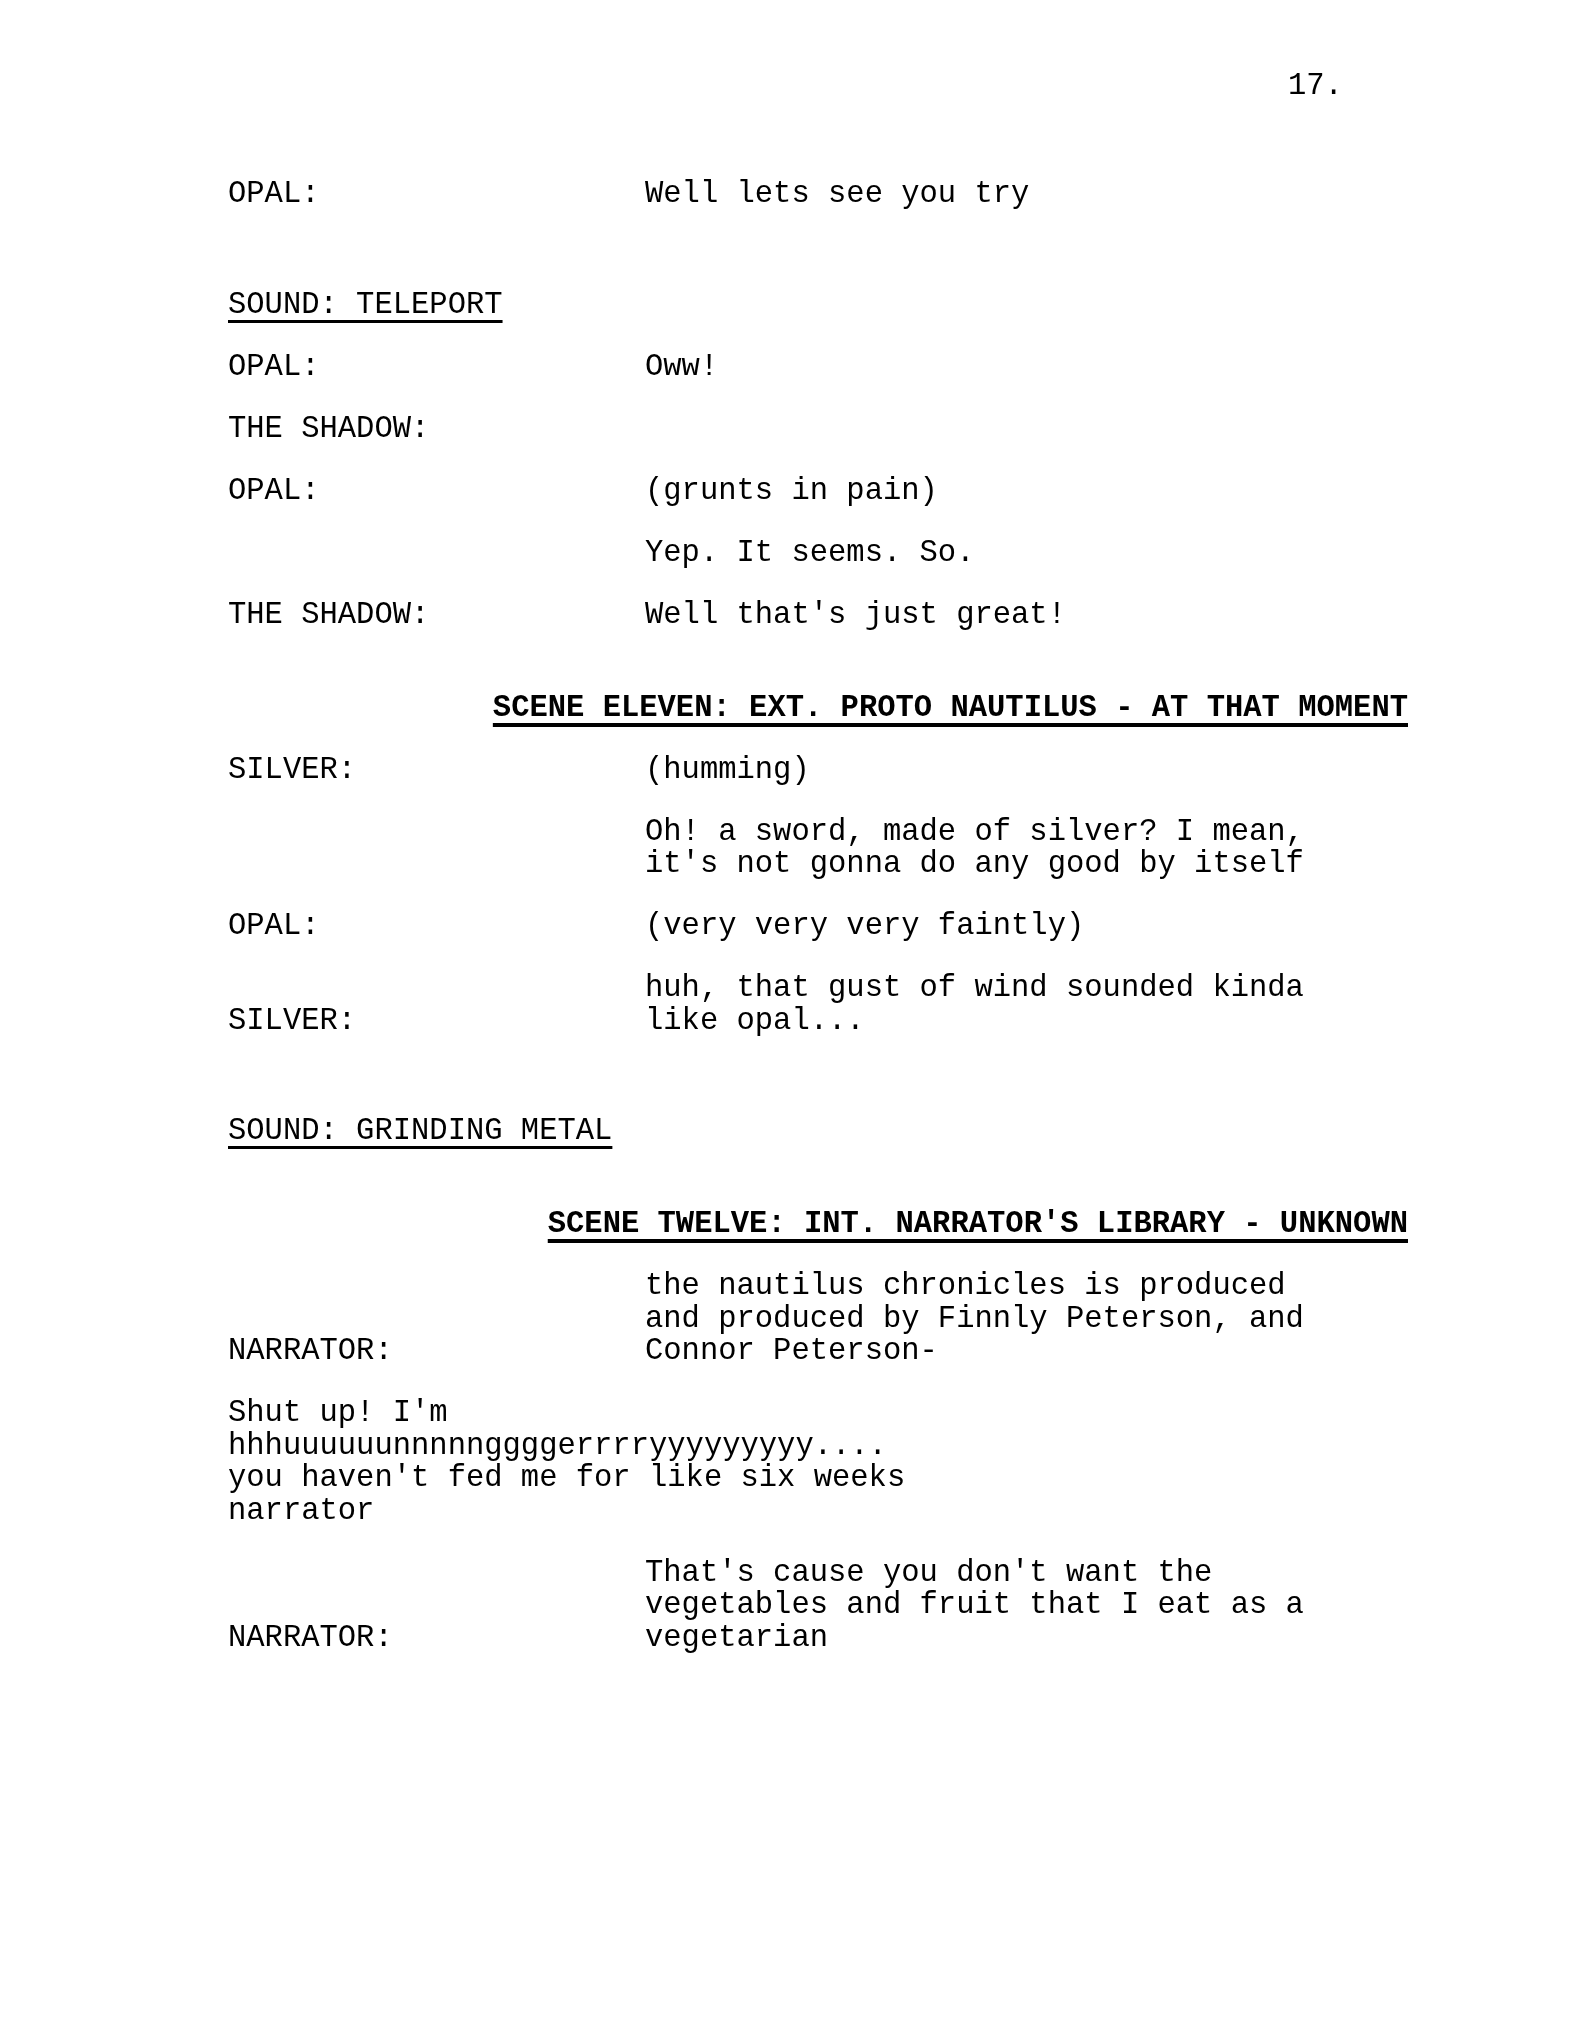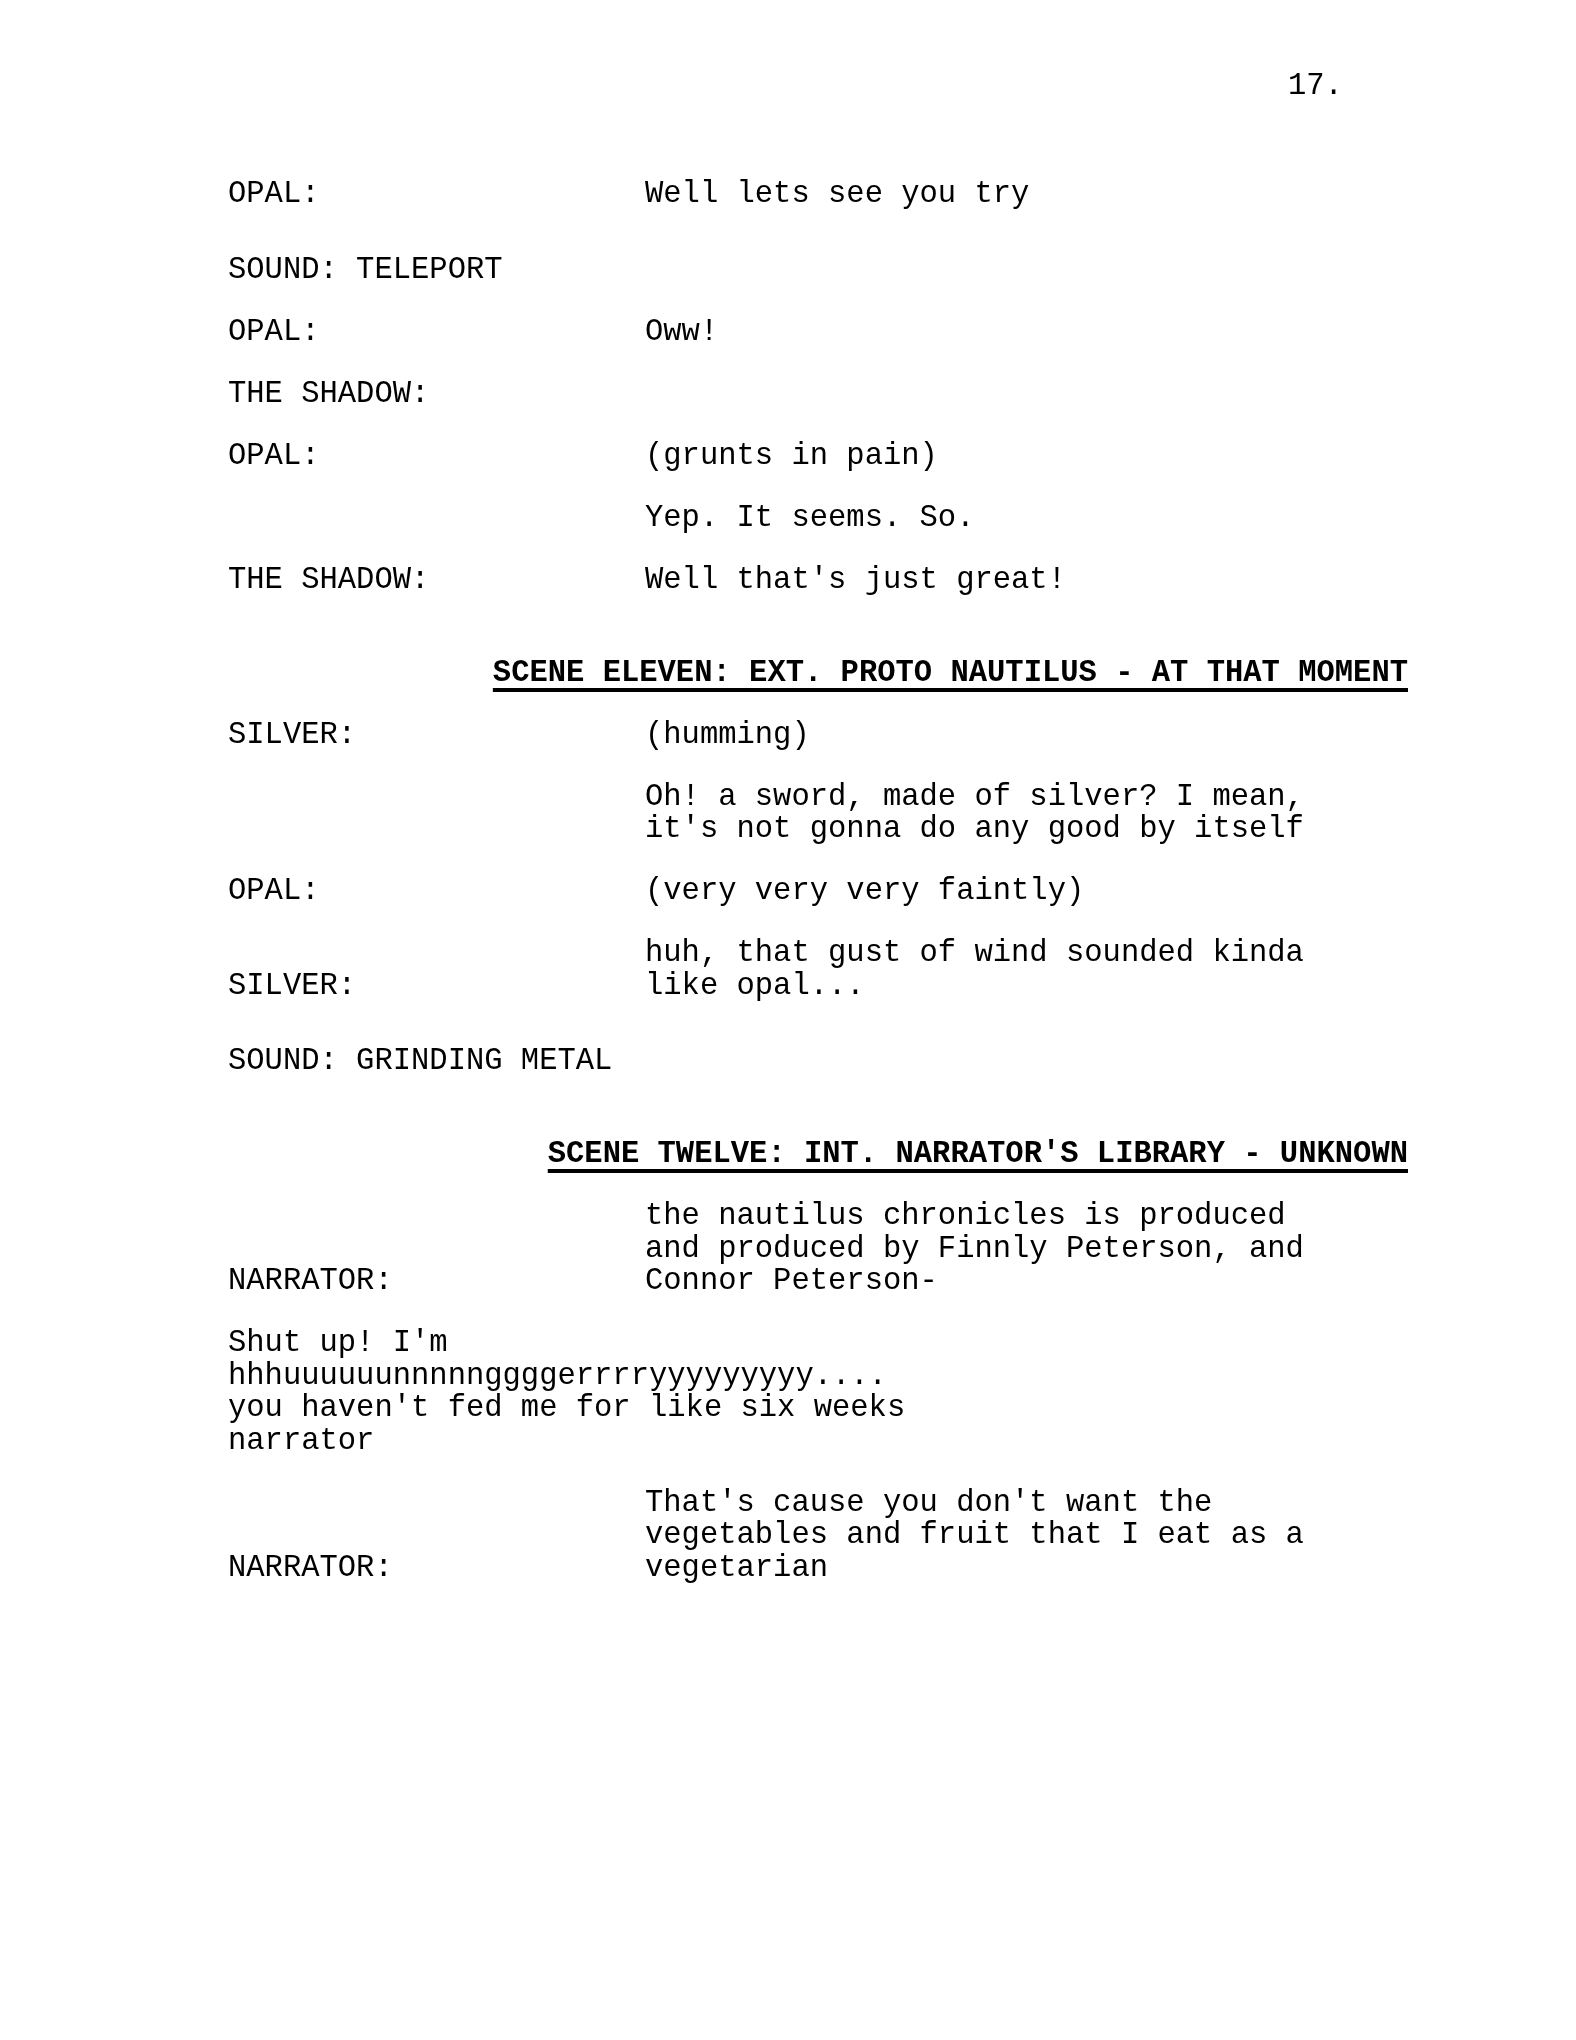--- a/index.html
+++ b/index.html
@@ -40,21 +40,22 @@
   .speaker {
     flex: 0 0 409px;
     width: 409px;
     white-space: pre;
   }
   .lines {
     width: 37.4ch;
     word-spacing: normal;
   }
   .sound {
-    margin-top: 43px;
+    margin-top: 78px;
+    text-decoration: underline;
     text-decoration-thickness: 3px;
     text-underline-offset: 7px;
     white-space: pre;
   }
   .scene {
     margin-top: 60.5px;
     font-weight: bold;
     text-decoration: underline;
     text-decoration-thickness: 4px;
     text-underline-offset: 7px;

